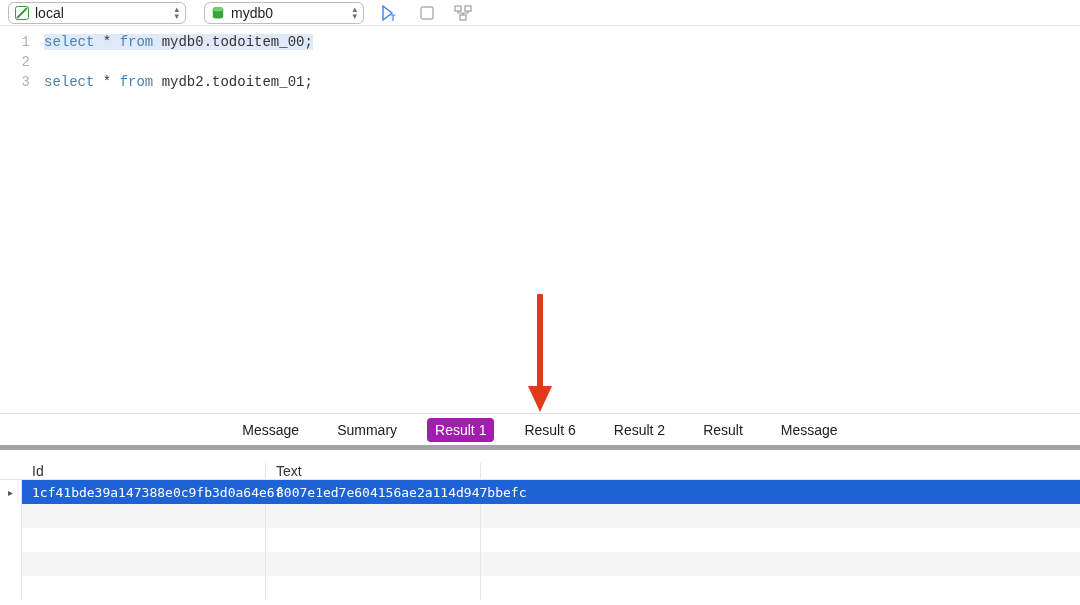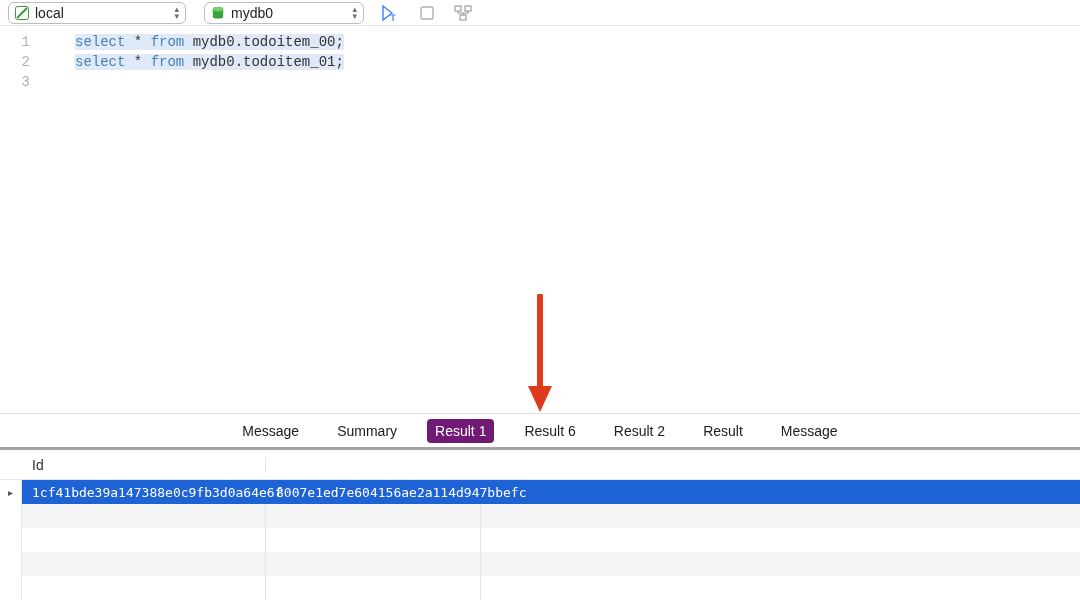--- a/index.html
+++ b/index.html
@@ -65,52 +65,52 @@
     padding-top:6px;
   }
   .code .line { display:flex; align-items:flex-start; }
   .gutter {
     width:44px;
     text-align:right;
     color:#b0b0b0;
     padding-right:14px;
     user-select:none;
   }
-  .cline { white-space:pre;margin-left:31px; }
+  .cline { white-space:pre; }
   .hl { background:#dfe9f7; border-radius:1px; }
   .kw { color:#4682b4; }
   .txt { color:#333; }
 
   
   .arrow-wrap {
     position:absolute;
     left:525px; top:268px;
     width:30px; height:120px;
     pointer-events:none;
   }
 
   
   .tabs-row {
     display:flex;
     align-items:center;
     justify-content:center;
     height:36px;
     gap:22px;
     font-size:14px;
-    border-bottom:3px solid #a3a3a3;
+    border-bottom:5px solid #a3a3a3;
   }
   .tab { color:#202020; padding:4px 8px; border-radius:4px; }
-  .tab.active { background:#701a75; color:#fff; }
+  .tab.active { background:#a21caf; color:#fff; }
 
   
   .grid-wrap { height:155px; }
   .ghead {
     display:flex;
     height:30px;
-    align-items:center;
+    align-items:flex-end;
     font-size:14px;
     color:#333;
     border-bottom:1px solid #e5e5e5;
   }
   .rowhandle-h {
     width:22px;
     border-right:1px solid #e5e5e5;
     background:#fff;
   }
   .gh-cell {
@@ -210,24 +210,24 @@
 </div>
 
 <div class="editor-area">
   <div class="code" id="code">
       <div class="line">
         <div class="gutter">1</div>
         <div class="cline"><span class="hl"><span class="kw">select</span><span class="txt"> * </span><span class="kw">from</span><span class="txt"> mydb0.todoitem_00;</span></span></div>
       </div>
       <div class="line">
         <div class="gutter">2</div>
-        <div class="cline"><span class="hl"><span class="kw">select</span><span class="txt"> * </span><span class="kw">from</span><span class="txt"> mydb0.todoitem_01;</span></span></div>
       </div>
       <div class="line">
         <div class="gutter">3</div>
+        <div class="cline"><span><span class="kw">select</span><span class="txt"> * </span><span class="kw">from</span><span class="txt"> mydb2.todoitem_01;</span></span></div>
       </div>
     </div>
 
   <div class="arrow-wrap">
     <svg width="30" height="120" viewBox="0 0 30 120">
       <line x1="15" y1="2" x2="15" y2="95" stroke="#e03a1c" stroke-width="6" stroke-linecap="round"></line>
       <polygon points="15,118 3,92 27,92" fill="#e03a1c"></polygon>
     </svg>
   </div>
 </div>
@@ -239,20 +239,21 @@
   <div class="tab">Result 6</div>
   <div class="tab">Result 2</div>
   <div class="tab">Result</div>
   <div class="tab">Message</div>
 </div>
 
 <div class="grid-wrap">
   <div class="ghead">
     <div class="rowhandle-h"></div>
     <div class="gh-cell gh-id">Id</div>
+    <div class="gh-cell gh-text">Text</div>
     <div class="gh-cell gh-rest"></div>
   </div>
 
   <div class="grow sel">
     <div class="rowhandle">▸</div>
     <div class="cell c-id border">1cf41bde39a147388e0c9fb3d0a64e6f</div>
     <div class="cell c-text border">8007e1ed7e604156ae2a114d947bbefc</div>
     <div class="cell c-rest"></div>
   </div>
 

